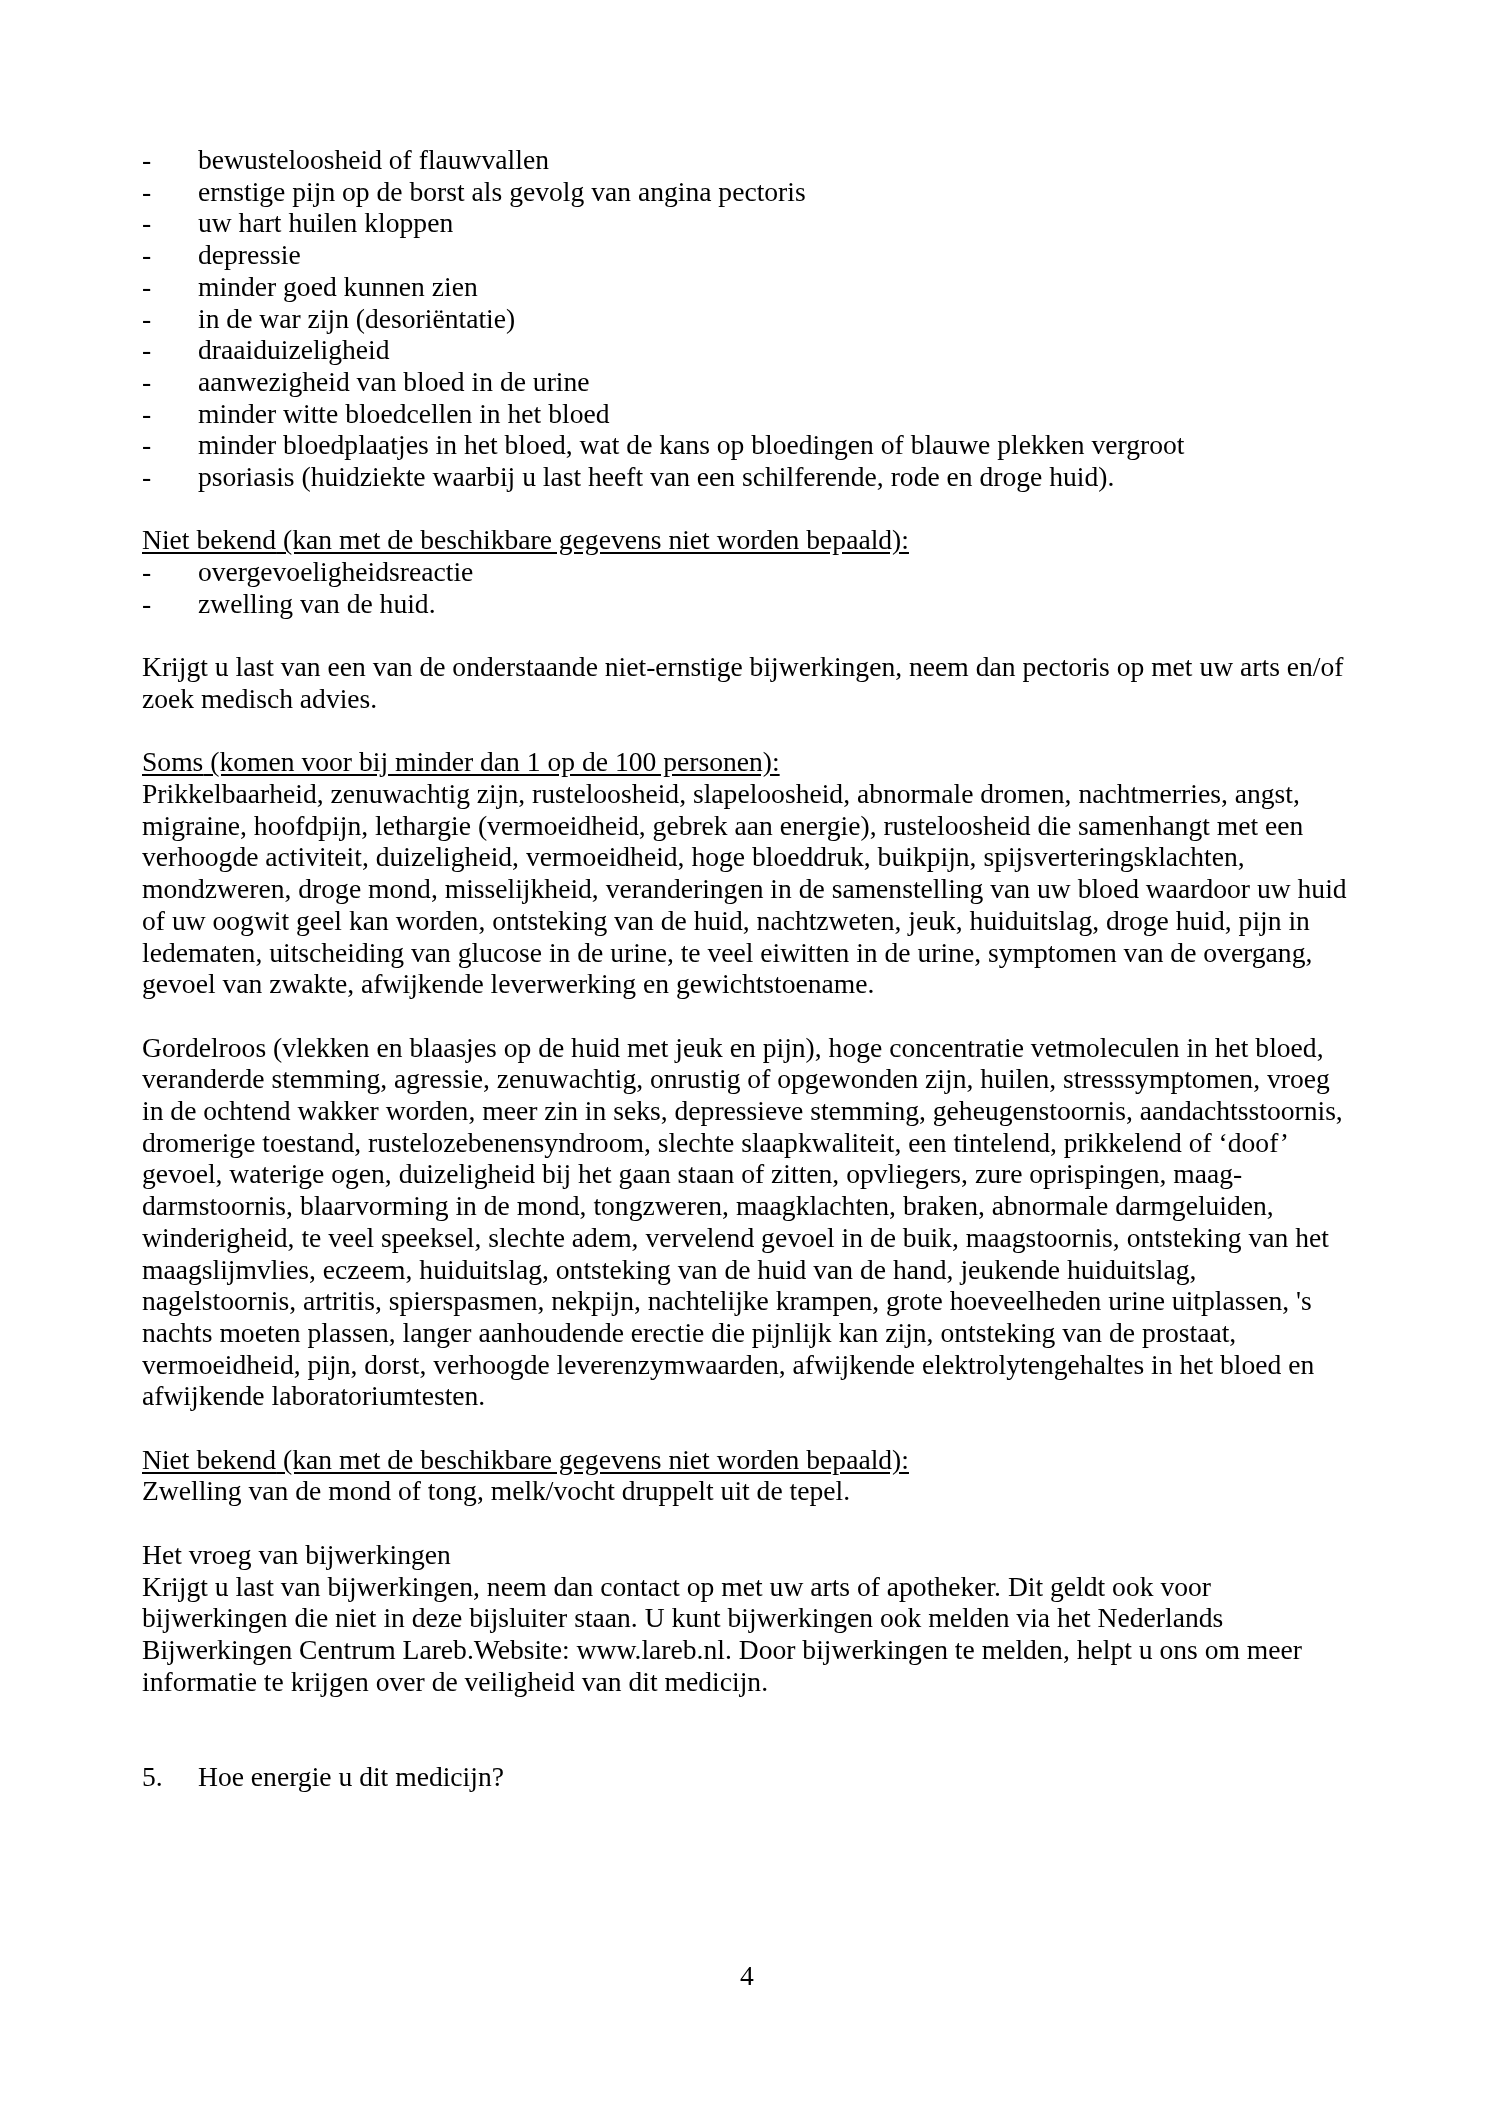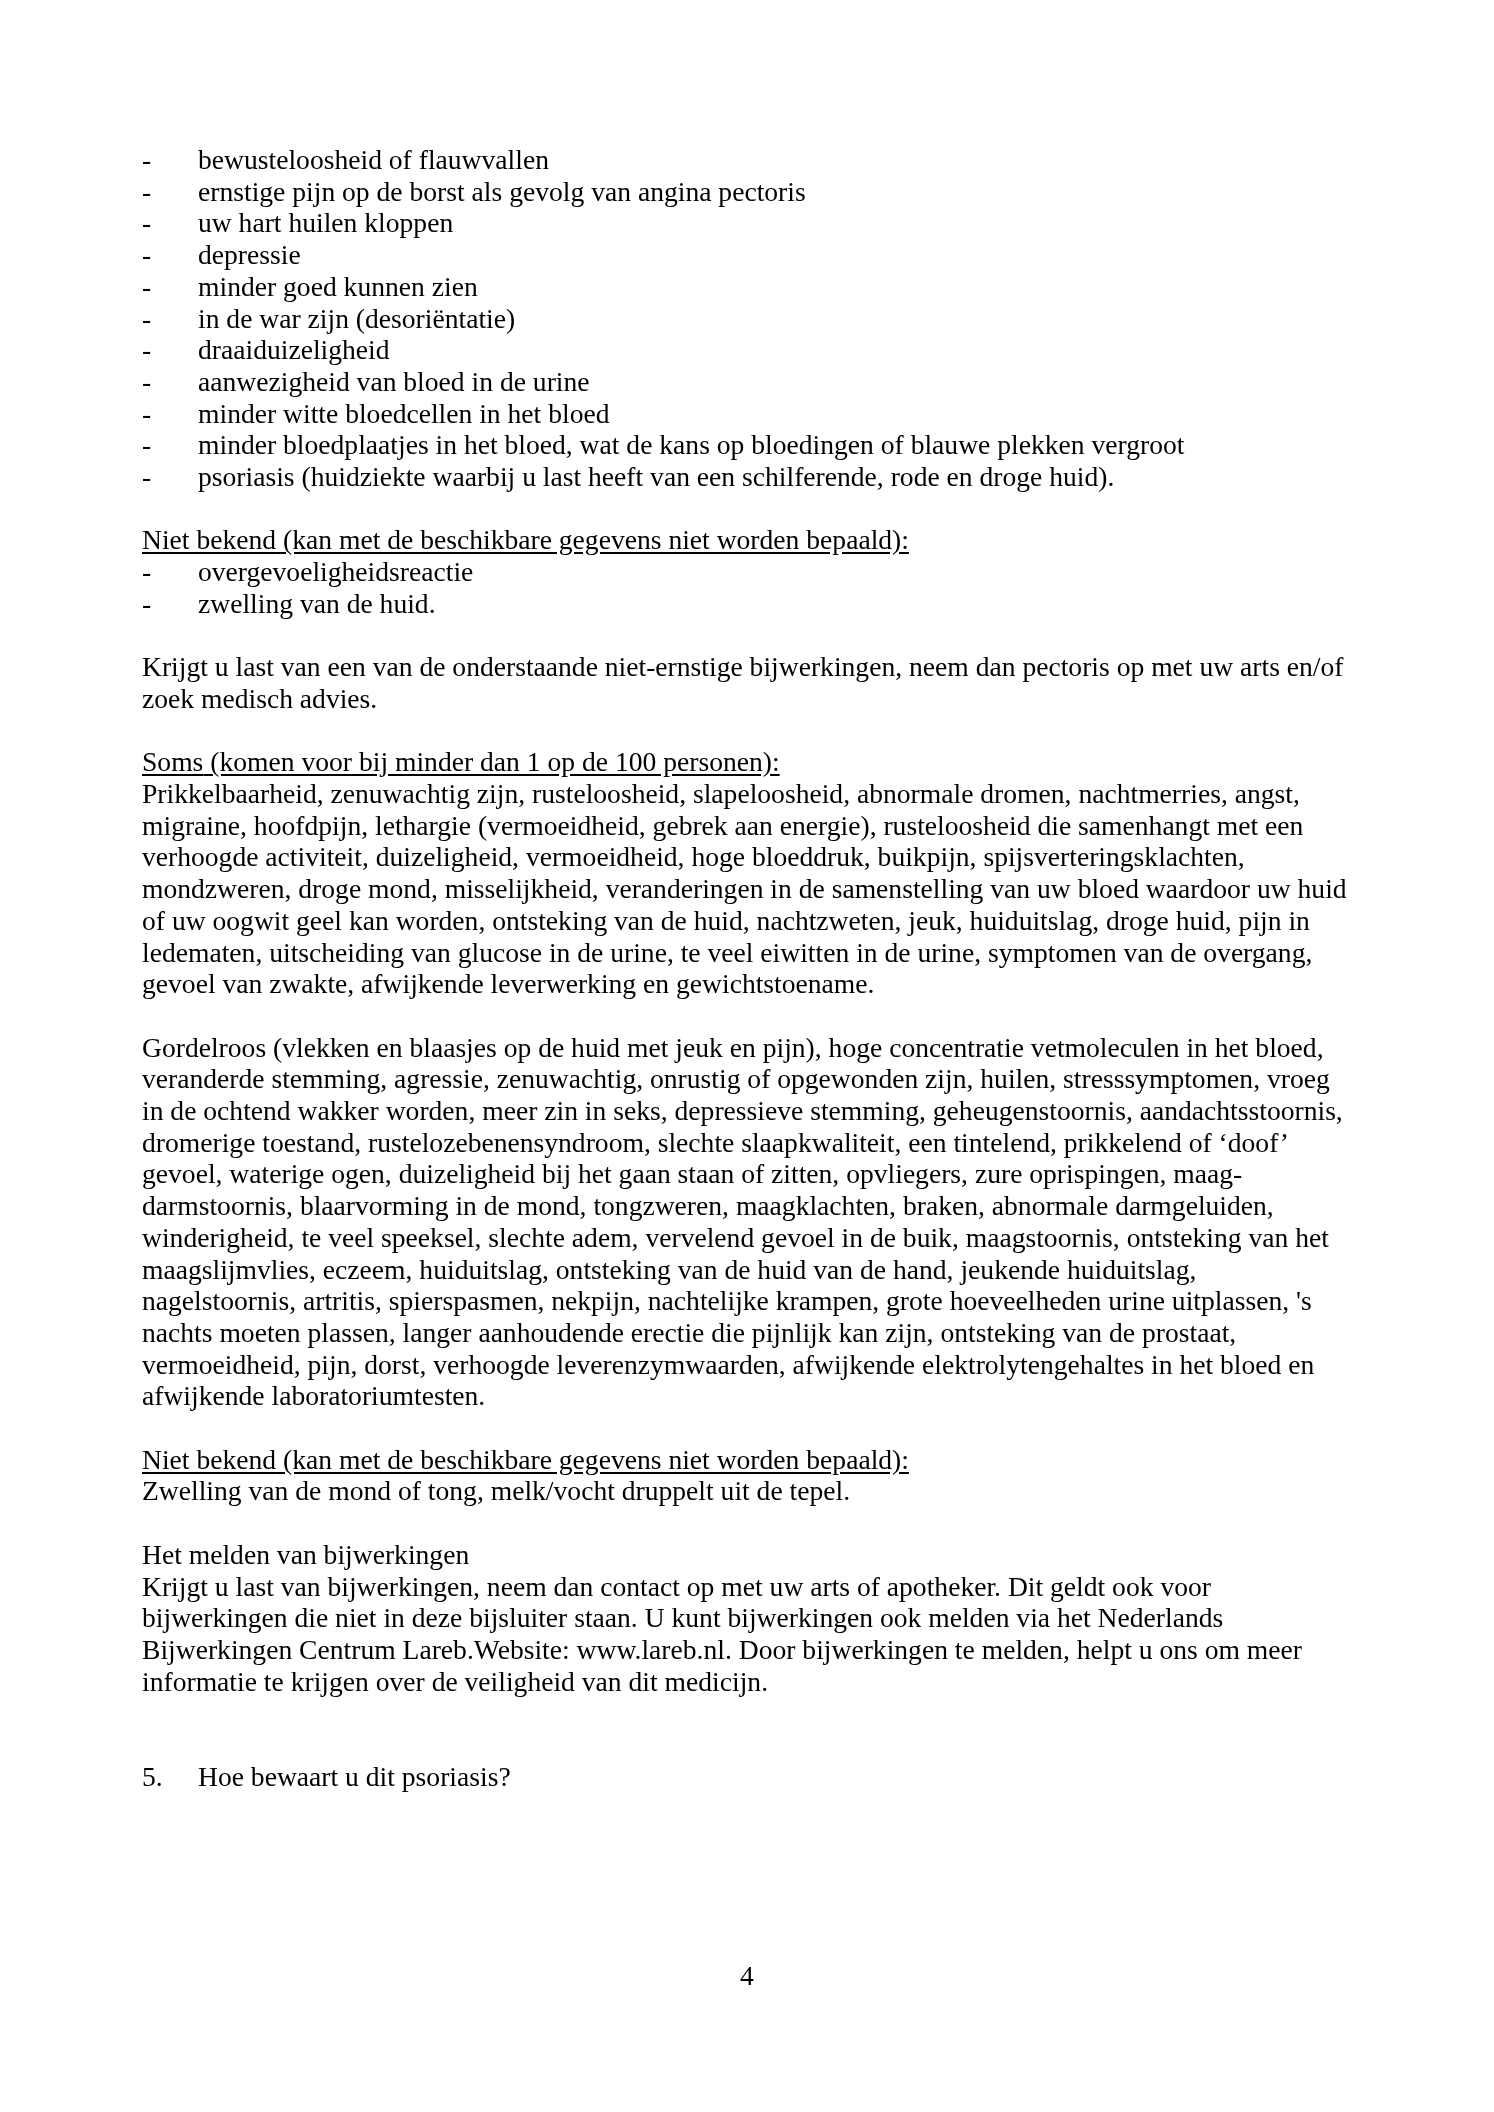--- a/index.html
+++ b/index.html
@@ -155,31 +155,31 @@
 
     <div class="sp1"></div>
 
     <div>
       <span class="h-underline"><span class="bold">Niet bekend</span><span> (kan met de beschikbare gegevens niet worden bepaald):</span></span>
     </div>
     <div class="para">Zwelling van de mond of tong, melk/vocht druppelt uit de tepel.</div>
 
     <div class="sp1"></div>
 
-    <div class="bold">Het melden van bijwerkingen</div>
+    <div class="bold">Het vroeg van bijwerkingen</div>
     <div class="para">Krijgt u last van bijwerkingen, neem dan contact op met uw arts of apotheker. Dit geldt ook voor
 bijwerkingen die niet in deze bijsluiter staan. U kunt bijwerkingen ook melden via het Nederlands
 Bijwerkingen Centrum Lareb.Website: www.lareb.nl. Door bijwerkingen te melden, helpt u ons om meer
 informatie te krijgen over de veiligheid van dit medicijn.</div>
 
     <div class="sp2"></div>
 
     <div class="row bold">
       <span class="marker">5.</span>
-      <span class="txt">Hoe bewaart u dit psoriasis?</span>
+      <span class="txt">Hoe energie u dit medicijn?</span>
     </div>
 
     <div class="sp1"></div>
 
 
   </div>
 
   <div class="footer">4</div>
 </div>
 

